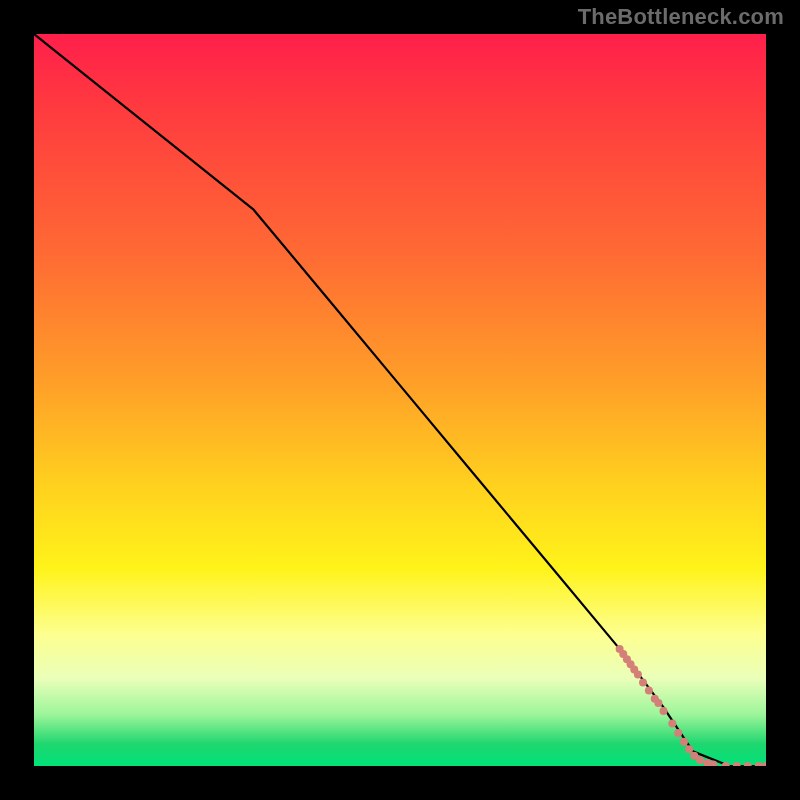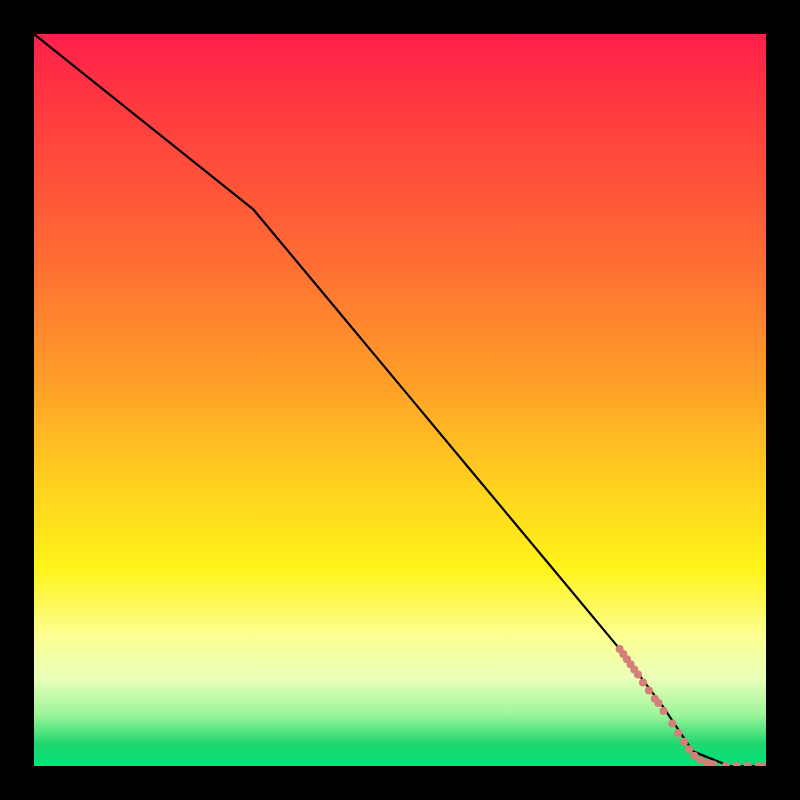--- a/index.html
+++ b/index.html
@@ -63,20 +63,21 @@
   }
   .dot {
     fill: #d48078;
     stroke: none;
   }
 </style>
 </head>
 <body>
 
 <div class="frame">
+  <div class="attribution">TheBottleneck.com</div>
 
   <div class="plot">
     <svg class="overlay" viewBox="0 0 732 732" preserveAspectRatio="none">
       <path id="curve-path" class="curve" d="M0.00,0.00 L73.20,58.56 L146.40,117.12 L219.60,175.68 L292.80,263.52 L366.00,351.36 L439.20,439.20 L512.40,527.04 L585.60,614.88 L629.52,673.44 L658.80,717.36 L695.40,732.00 L732.00,732.00"></path>
       <g id="scatter-group">
           <circle cx="585.60" cy="614.88" r="4" class="dot" fill="#d48078"></circle>
           <circle cx="589.26" cy="620.00" r="4" class="dot" fill="#d48078"></circle>
           <circle cx="592.92" cy="625.13" r="4" class="dot" fill="#d48078"></circle>
           <circle cx="596.58" cy="630.25" r="4" class="dot" fill="#d48078"></circle>
           <circle cx="600.24" cy="635.38" r="4" class="dot" fill="#d48078"></circle>

